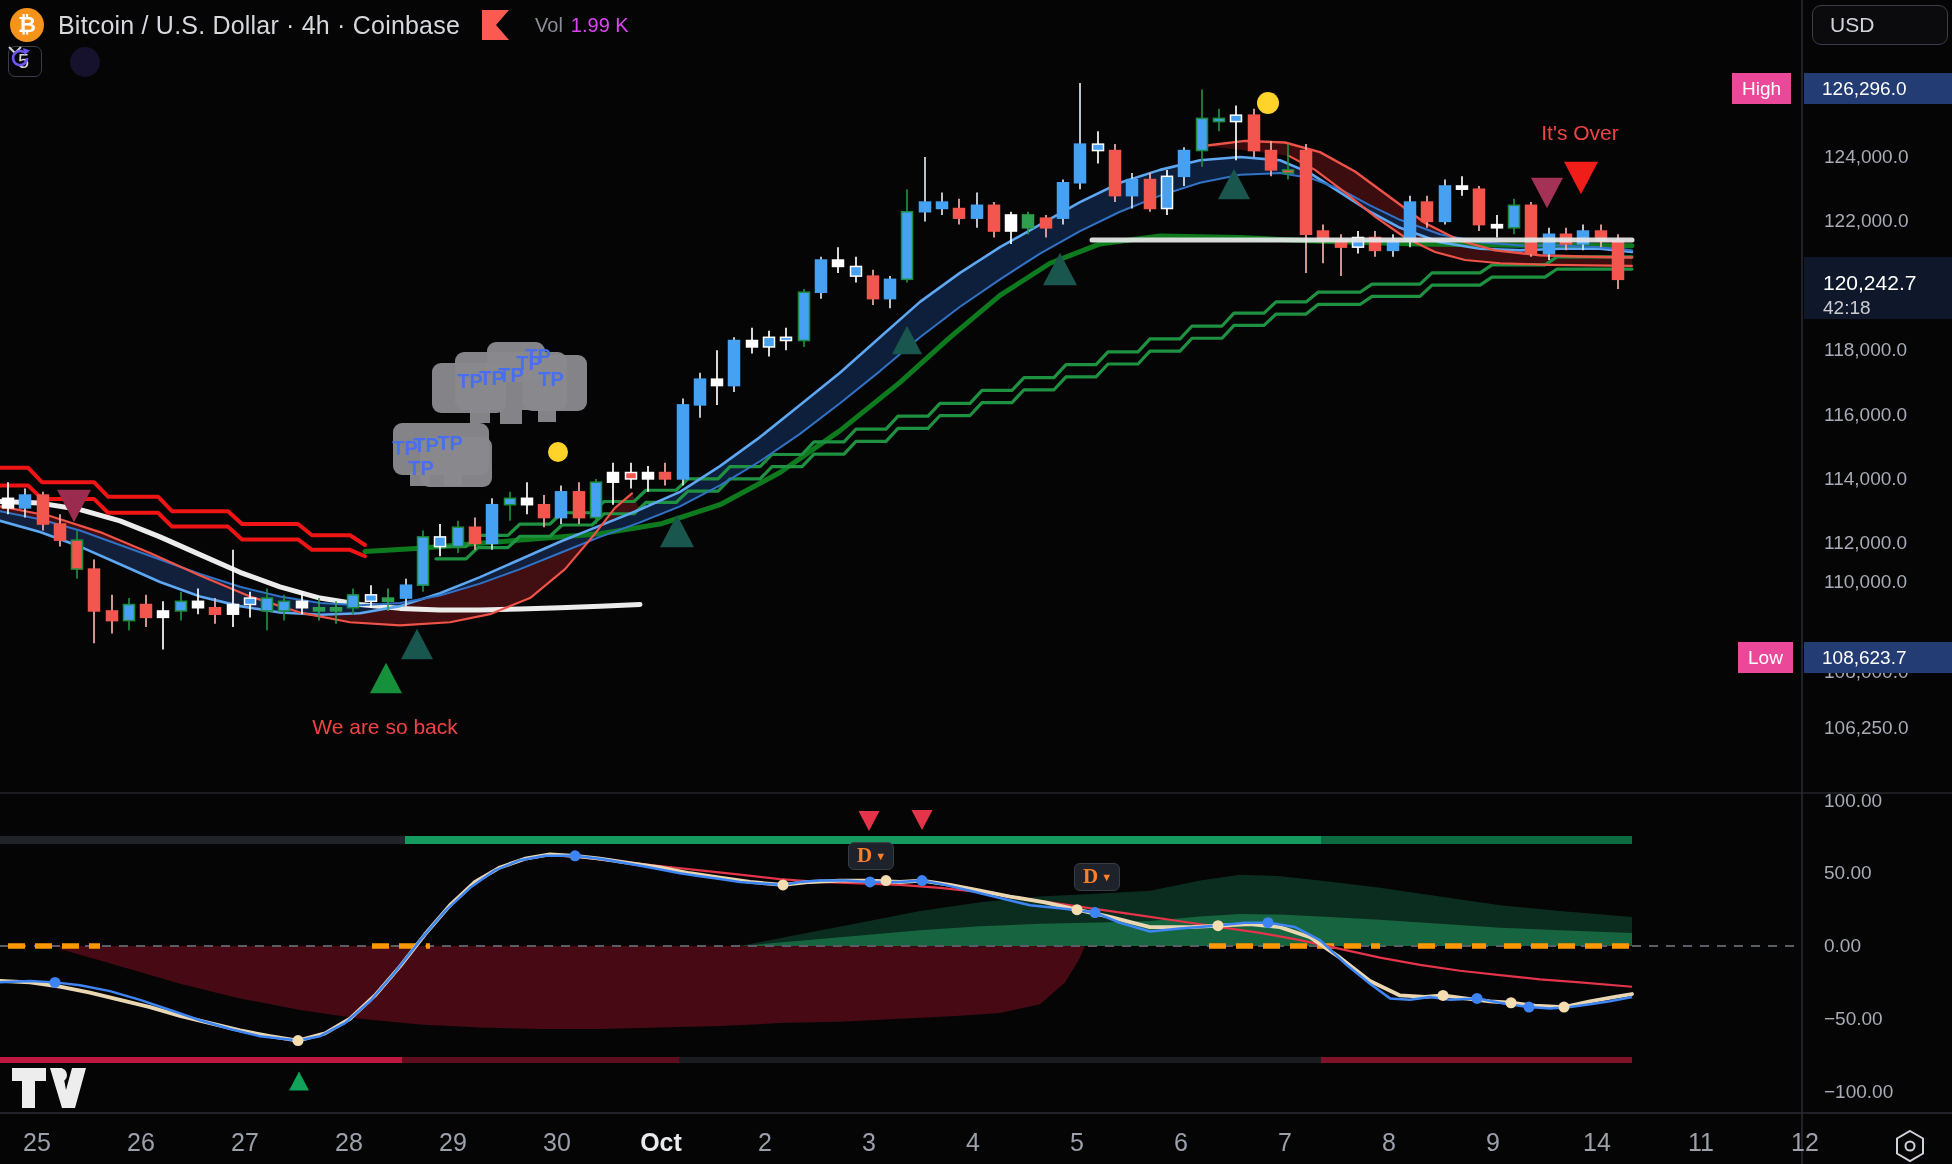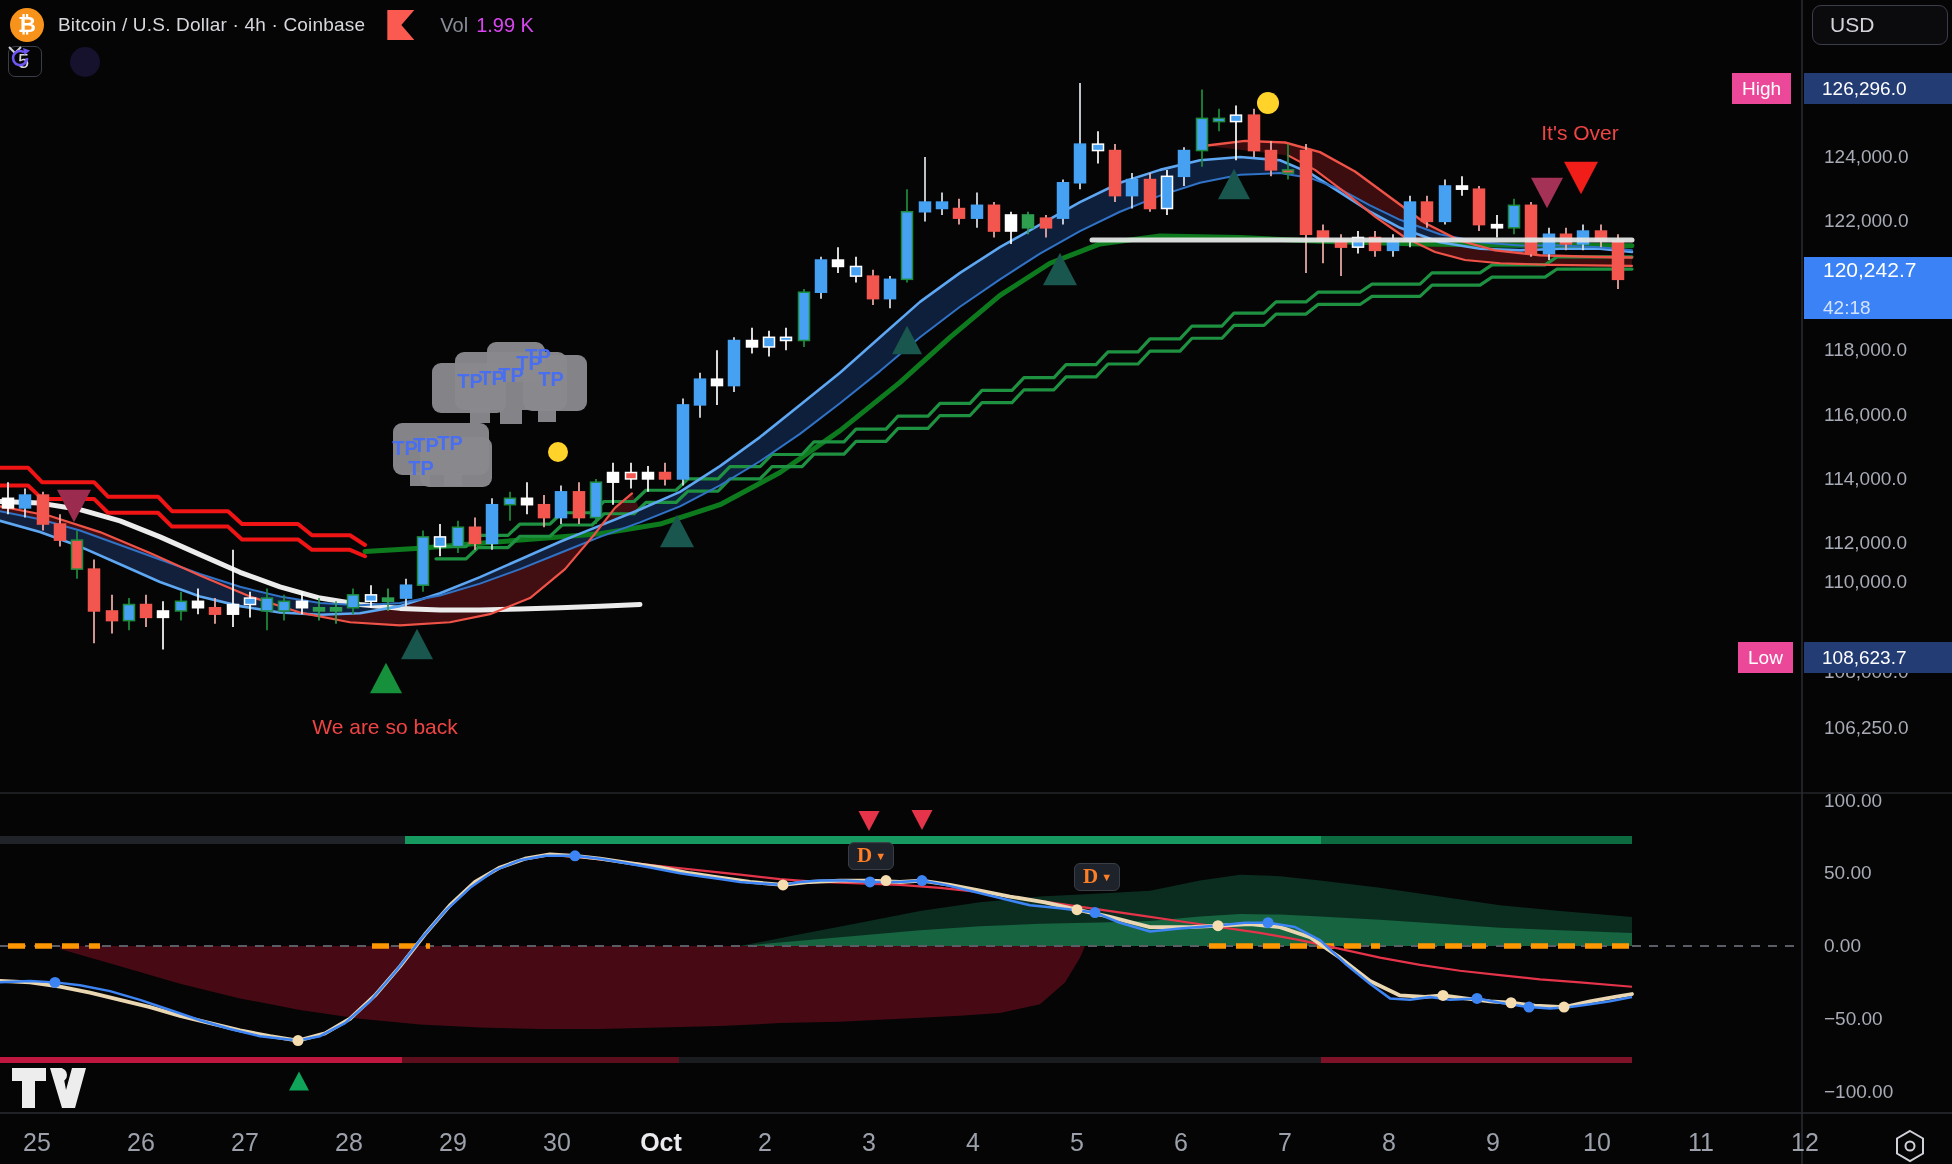--- a/index.html
+++ b/index.html
@@ -3,21 +3,21 @@
 <meta charset="utf-8">
 <style>
   html,body{margin:0;padding:0;background:#000;}
   .app{position:relative;width:1952px;height:1164px;background:#030304;overflow:hidden;
        font-family:"Liberation Sans",sans-serif;-webkit-font-smoothing:antialiased;}
   svg{position:absolute;left:0;top:0;}
   
   .header{position:absolute;left:10px;top:8px;display:flex;align-items:center;z-index:30;}
   .btc-icon{width:34px;height:34px;border-radius:50%;background:#f7931a;color:#fff;display:flex;
             align-items:center;justify-content:center;font-size:22px;font-weight:bold;}
-  .title{color:#d6d8dd;font-size:19px;margin-left:14px;letter-spacing:.2px;cursor:pointer;}
+  .title{color:#d6d8dd;font-size:25px;margin-left:14px;letter-spacing:.2px;cursor:pointer;}
   .flag-icon{width:27px;height:30px;background:#fb5a50;margin-left:22px;
              clip-path:polygon(0 0,100% 0,52% 50%,100% 100%,0 100%);}
   .vol-label{color:#8a8e98;font-size:20px;margin-left:26px;}
   .vol-value{color:#d946ef;font-size:20px;margin-left:8px;}
   .row2{position:absolute;left:8px;top:46px;display:flex;align-items:center;z-index:30;}
   .interval-btn{display:flex;align-items:center;gap:7px;background:transparent;border:1px solid #3a3e48;
                 border-radius:7px;color:#d5d7dc;font-size:20px;padding:3px 12px 4px 9px;height:31px;
                 font-family:inherit;cursor:pointer;}
   .refresh{margin-left:28px;width:30px;height:30px;border-radius:50%;background:#16112c;display:flex;
            align-items:center;justify-content:center;cursor:pointer;}
@@ -25,23 +25,23 @@
   .usd-btn{position:absolute;left:1812px;top:5px;width:136px;height:40px;border:1.5px solid #3a3e4a;
            border-radius:9px;color:#d2d4da;font-size:21px;display:flex;align-items:center;
            padding-left:17px;box-sizing:border-box;z-index:30;cursor:pointer;background:#0b0b0d;}
   .pricelabel{position:absolute;left:1824px;transform:translateY(-50%);color:#a8abb5;font-size:19px;z-index:6;}
   .osclabel{position:absolute;left:1824px;transform:translateY(-50%);color:#a8abb5;font-size:19px;z-index:6;}
   .tagrow{position:absolute;display:flex;z-index:25;}
   .tagname{background:#ec4899;color:#fff;font-size:19px;height:31px;display:flex;align-items:center;
            justify-content:center;padding:0 10px;}
   .tagval{background:#243c74;color:#fff;font-size:19px;height:31px;display:flex;align-items:center;
           padding-left:18px;}
-  .lastbadge{position:absolute;left:1804px;top:257px;width:148px;height:62px;background:#3b82f6;
+  .lastbadge{position:absolute;left:1804px;top:257px;width:148px;height:62px;background:#0f172a;
              color:#fff;z-index:26;padding-left:19px;box-sizing:border-box;display:flex;
-             flex-direction:column;justify-content:space-between;}
+             flex-direction:column;justify-content:flex-end;}
   .lastbadge .p{font-size:21px;line-height:26px;}
   .lastbadge .cd{font-size:19px;color:rgba(255,255,255,.78);line-height:23px;}
   
   .timelabel{position:absolute;top:1128px;transform:translateX(-50%);color:#9ba0aa;font-size:25px;z-index:6;text-align:center;}
   .timelabel.bold{color:#e9ebef;font-weight:bold;}
   
   .chart-note{position:absolute;transform:translate(-50%,-50%);font-size:21px;color:#ef4444;z-index:20;white-space:nowrap;cursor:pointer;}
   .tp-bubble{position:absolute;background:#89898e;border-radius:9px;opacity:.96;z-index:18;}
   .tp-tail{position:absolute;background:#89898e;opacity:.96;z-index:18;}
   .tp-text{position:absolute;transform:translate(-50%,-50%);color:#4a6ef0;font-weight:bold;font-size:20px;z-index:19;}
@@ -414,21 +414,21 @@
       <div class="timelabel" style="left: 557px;">30</div>
       <div class="timelabel bold" style="left: 661px;">Oct</div>
       <div class="timelabel" style="left: 765px;">2</div>
       <div class="timelabel" style="left: 869px;">3</div>
       <div class="timelabel" style="left: 973px;">4</div>
       <div class="timelabel" style="left: 1077px;">5</div>
       <div class="timelabel" style="left: 1181px;">6</div>
       <div class="timelabel" style="left: 1285px;">7</div>
       <div class="timelabel" style="left: 1389px;">8</div>
       <div class="timelabel" style="left: 1493px;">9</div>
-      <div class="timelabel" style="left: 1597px;">10</div>
+      <div class="timelabel" style="left: 1597px;">14</div>
       <div class="timelabel" style="left: 1701px;">11</div>
       <div class="timelabel" style="left: 1805px;">12</div>
     </div>
   <div id="dflag-layer">
       <div class="dflag" style="left: 871px; top: 856px;">
         <span class="dch">D</span>
         <span class="dar">▼</span>
       </div>
       <div class="dflag" style="left: 1097px; top: 877px;">
         <span class="dch">D</span>

